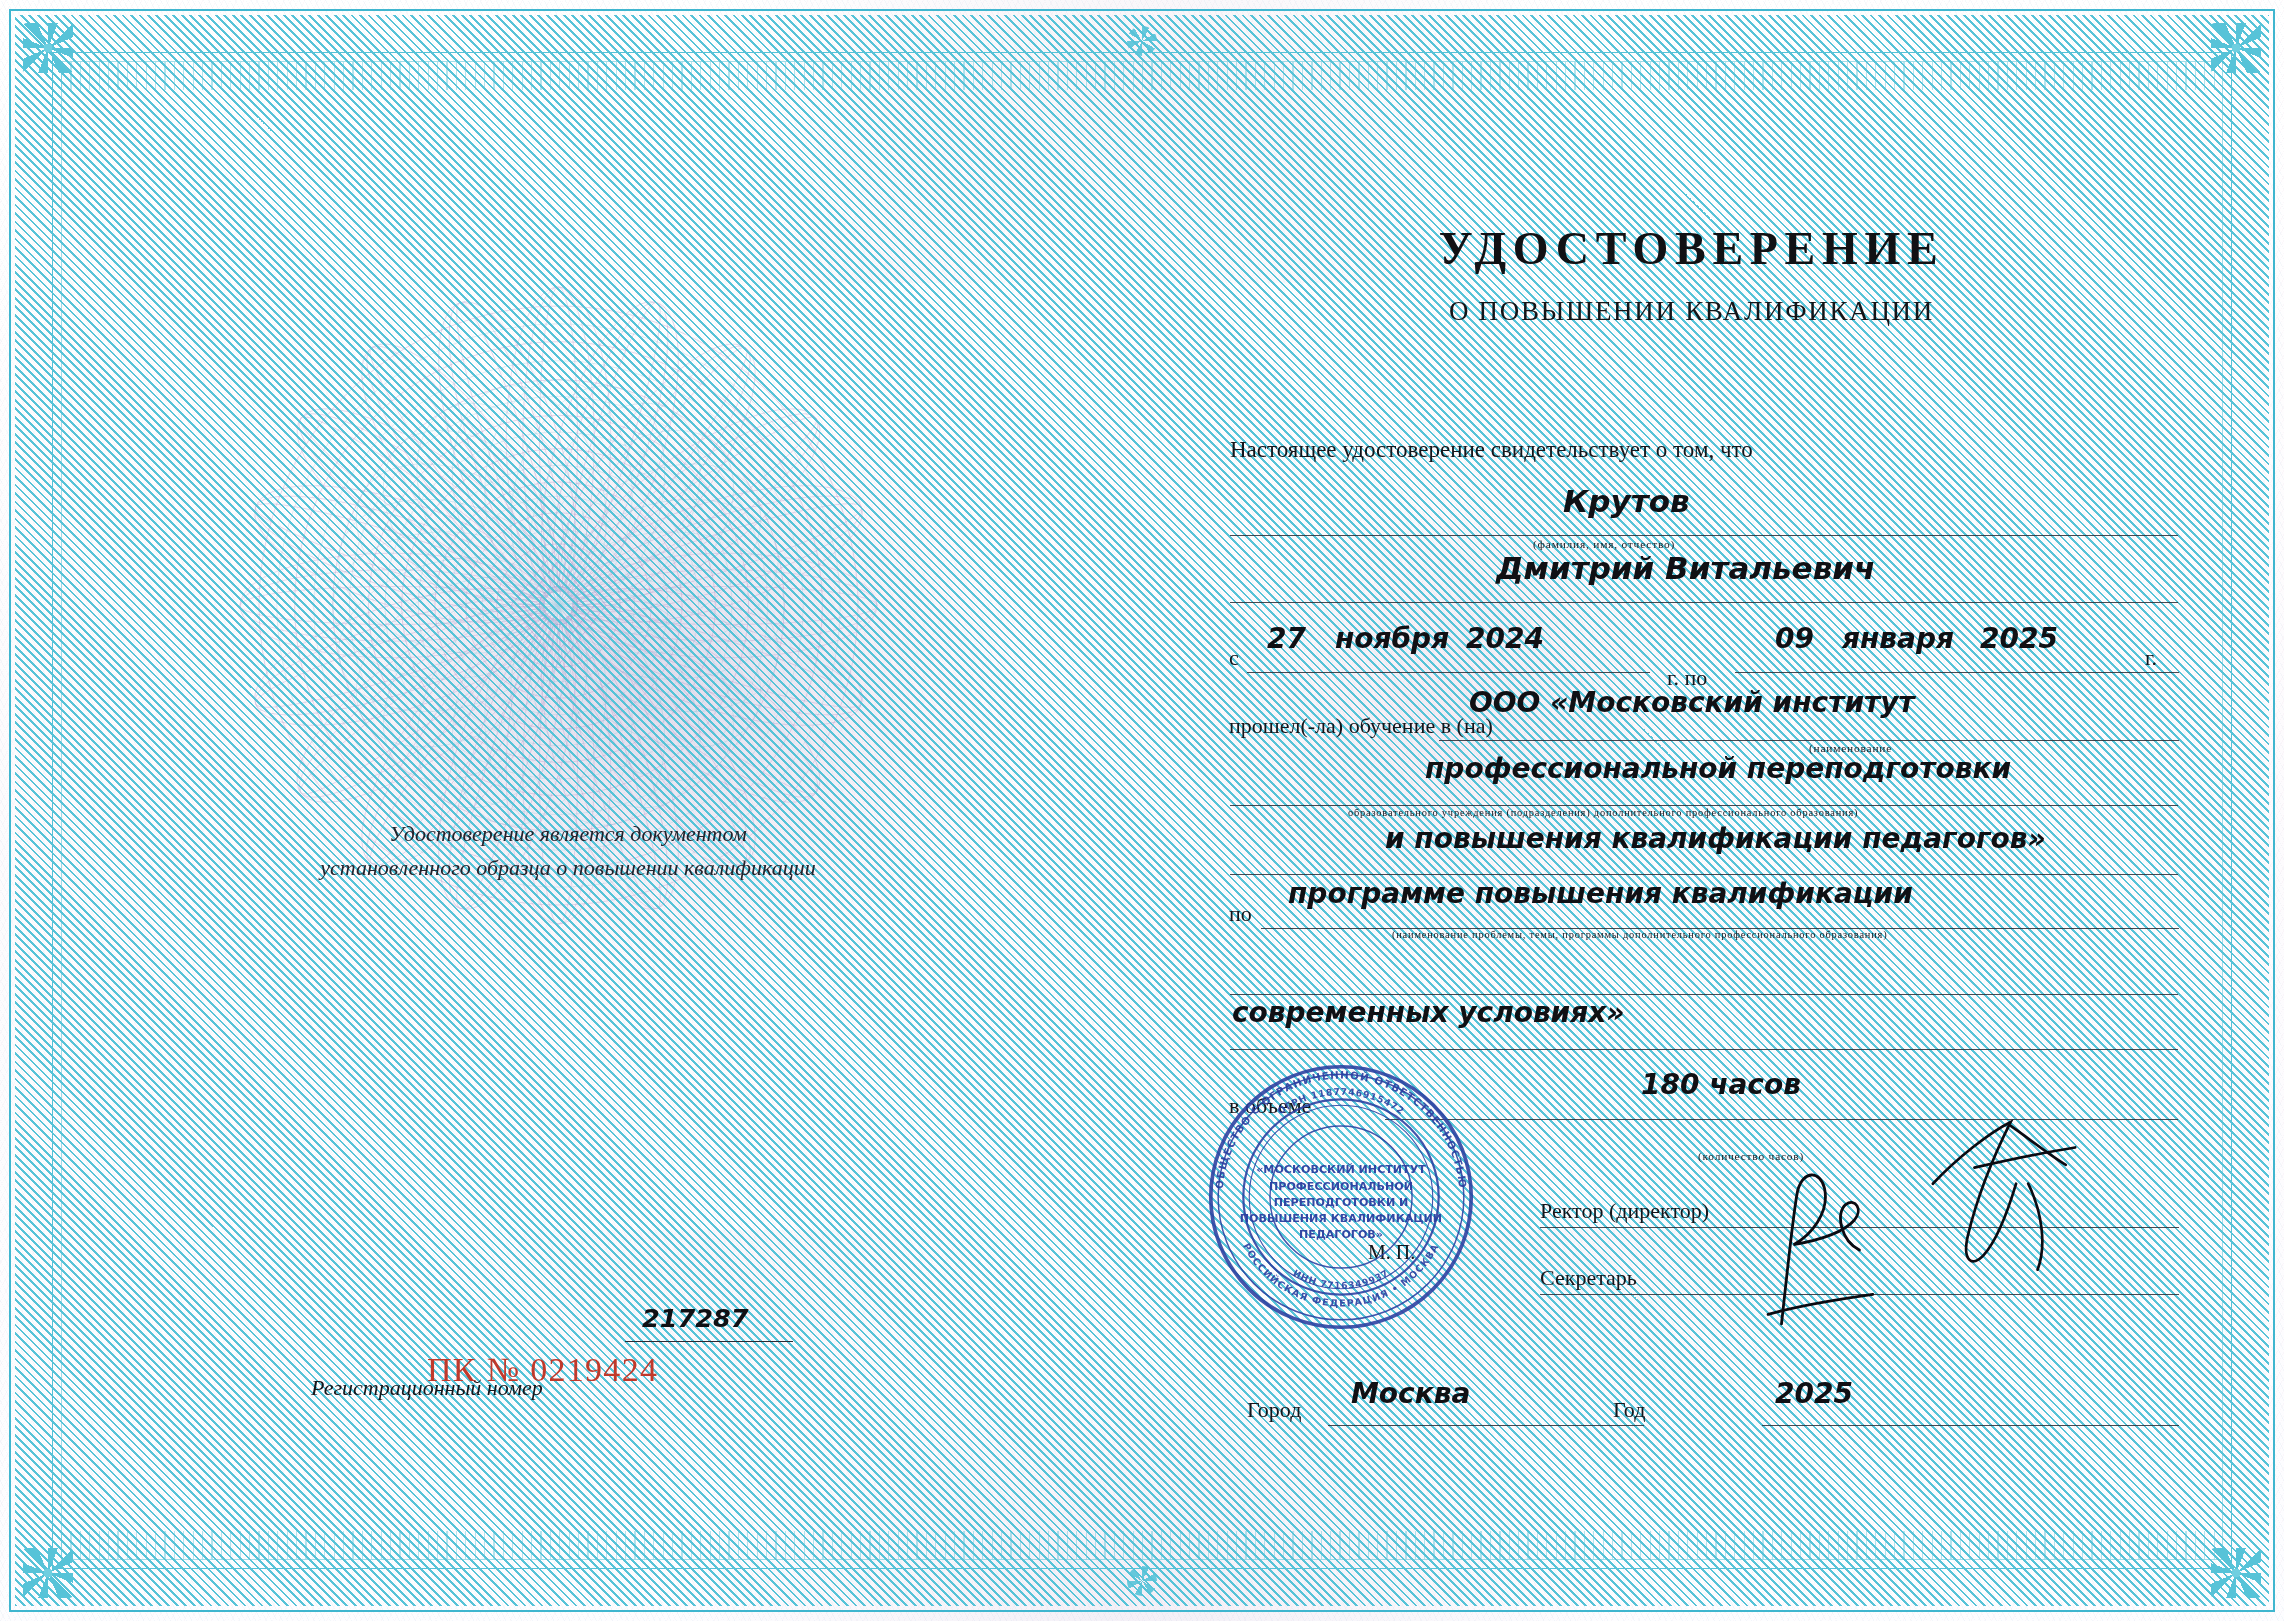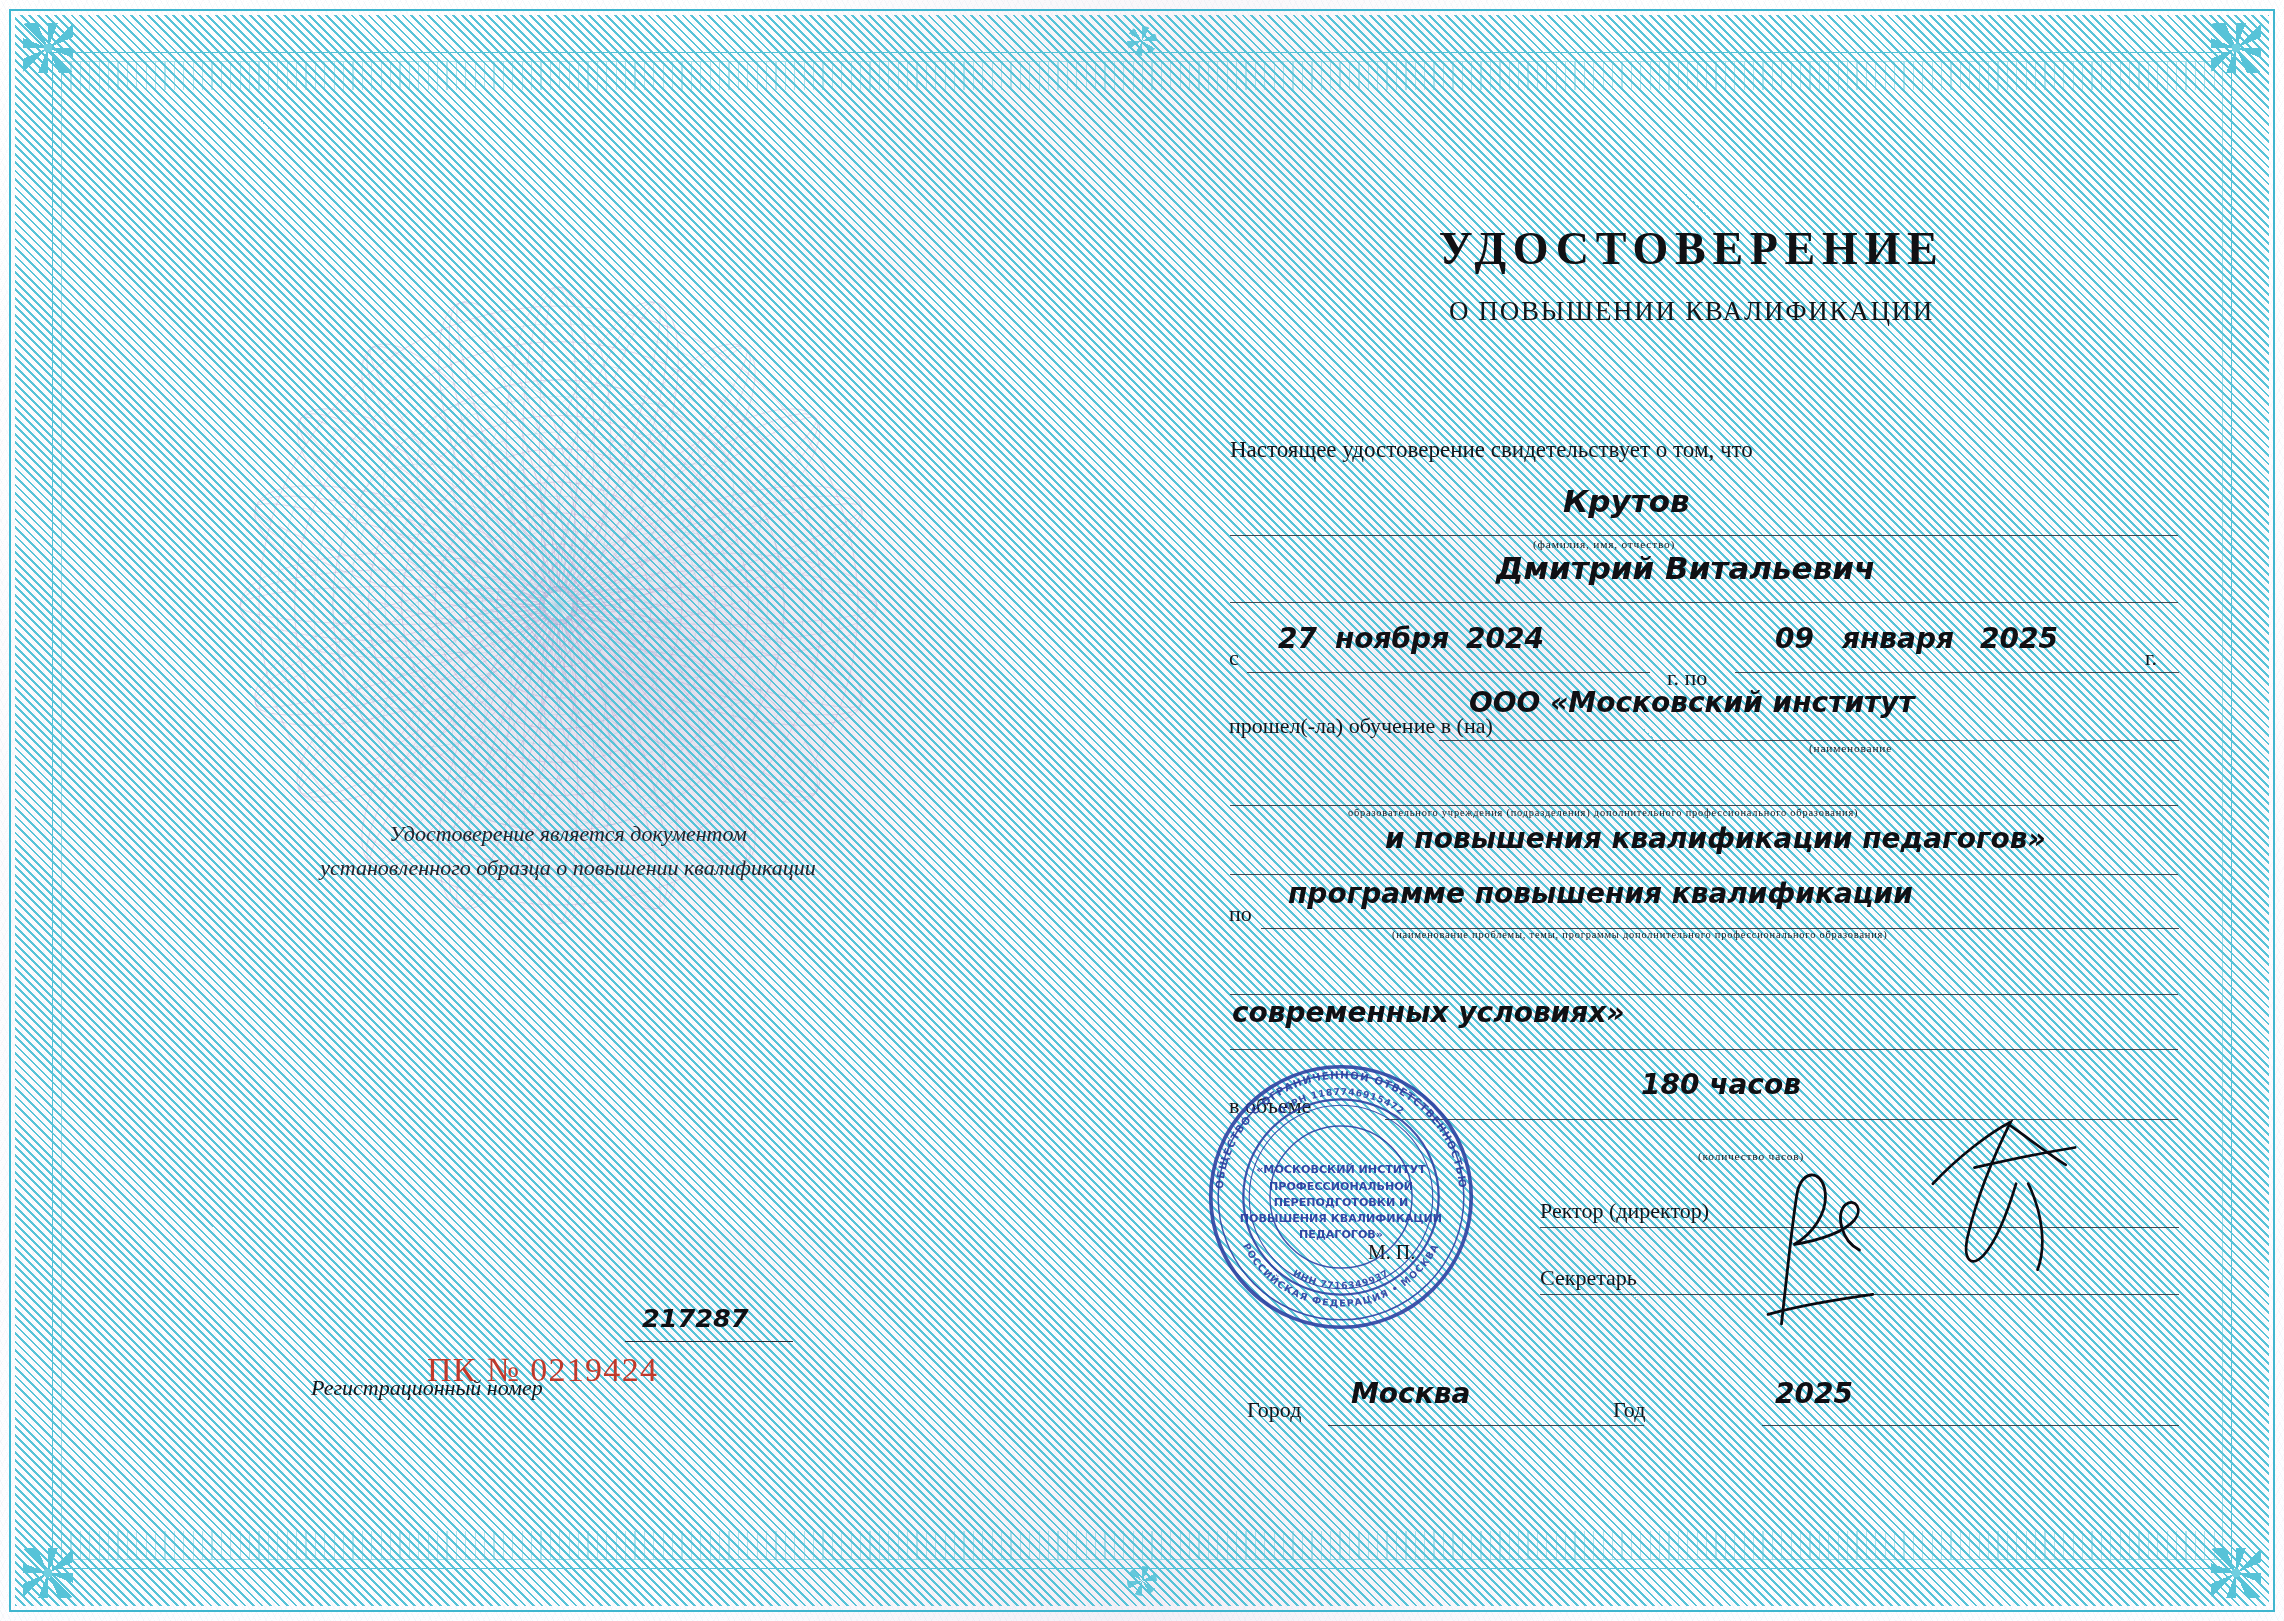--- a/index.html
+++ b/index.html
@@ -383,35 +383,36 @@
     <div class="rule" style="left:1230px; top:535px; width:948px;"></div>
     <div class="hand" style="left:1563px; top:483px; font-size:31px;">Крутов</div>
     <div class="caption" style="left:1533px; top:538px;">(фамилия,  имя,  отчество)</div>
 
     <div class="rule" style="left:1230px; top:602px; width:948px;"></div>
     <div class="hand" style="left:1496px; top:550px; font-size:31px;">Дмитрий Витальевич</div>
 
     <div class="rule" style="left:1247px; top:672px; width:403px;"></div>
     <div class="rule" style="left:1735px; top:672px; width:444px;"></div>
     <div class="label" style="left:1229px; top:645px;">с</div>
-    <div class="hand" style="left:1267px; top:622px; font-size:28px;margin-left:11px;">27</div>
+    <div class="hand" style="left:1267px; top:622px; font-size:28px;">27</div>
     <div class="hand" style="left:1335px; top:622px; font-size:28px;">ноября</div>
     <div class="hand" style="left:1466px; top:622px; font-size:28px;">2024</div>
     <div class="label" style="left:1667px; top:645px;margin-top:20px;">г. по</div>
     <div class="hand" style="left:1775px; top:622px; font-size:28px;">09</div>
     <div class="hand" style="left:1842px; top:622px; font-size:28px;">января</div>
     <div class="hand" style="left:1980px; top:622px; font-size:28px;">2025</div>
     <div class="label" style="left:2145px; top:645px;">г.</div>
 
     <div class="rule" style="left:1439px; top:740px; width:740px;"></div>
     <div class="label" style="left:1229px; top:713px;">прошел(-ла) обучение в  (на)</div>
     <div class="hand" style="left:1469px; top:686px; font-size:28px;">ООО «Московский институт</div>
     <div class="caption" style="left:1809px; top:742px;">(наименование</div>
 
     <div class="rule" style="left:1230px; top:805px; width:948px;"></div>
+    <div class="hand" style="left:1425px; top:752px; font-size:28px;">профессиональной переподготовки</div>
     <div class="caption" style="left:1348px; top:807px; font-size:10.4px;">образовательного    учреждения  (подразделения)   дополнительного    профессионального    образования)</div>
 
     <div class="rule" style="left:1230px; top:874px; width:948px;"></div>
     <div class="hand" style="left:1385px; top:822px; font-size:28px;">и повышения квалификации педагогов»</div>
 
     <div class="rule" style="left:1261px; top:928px; width:918px;"></div>
     <div class="label" style="left:1229px; top:901px;">по</div>
     <div class="hand" style="left:1288px; top:877px; font-size:28px;">программе повышения квалификации</div>
     <div class="caption" style="left:1392px; top:929px; font-size:10.4px;">(наименование  проблемы,  темы,  программы  дополнительного  профессионального  образования)</div>
 

